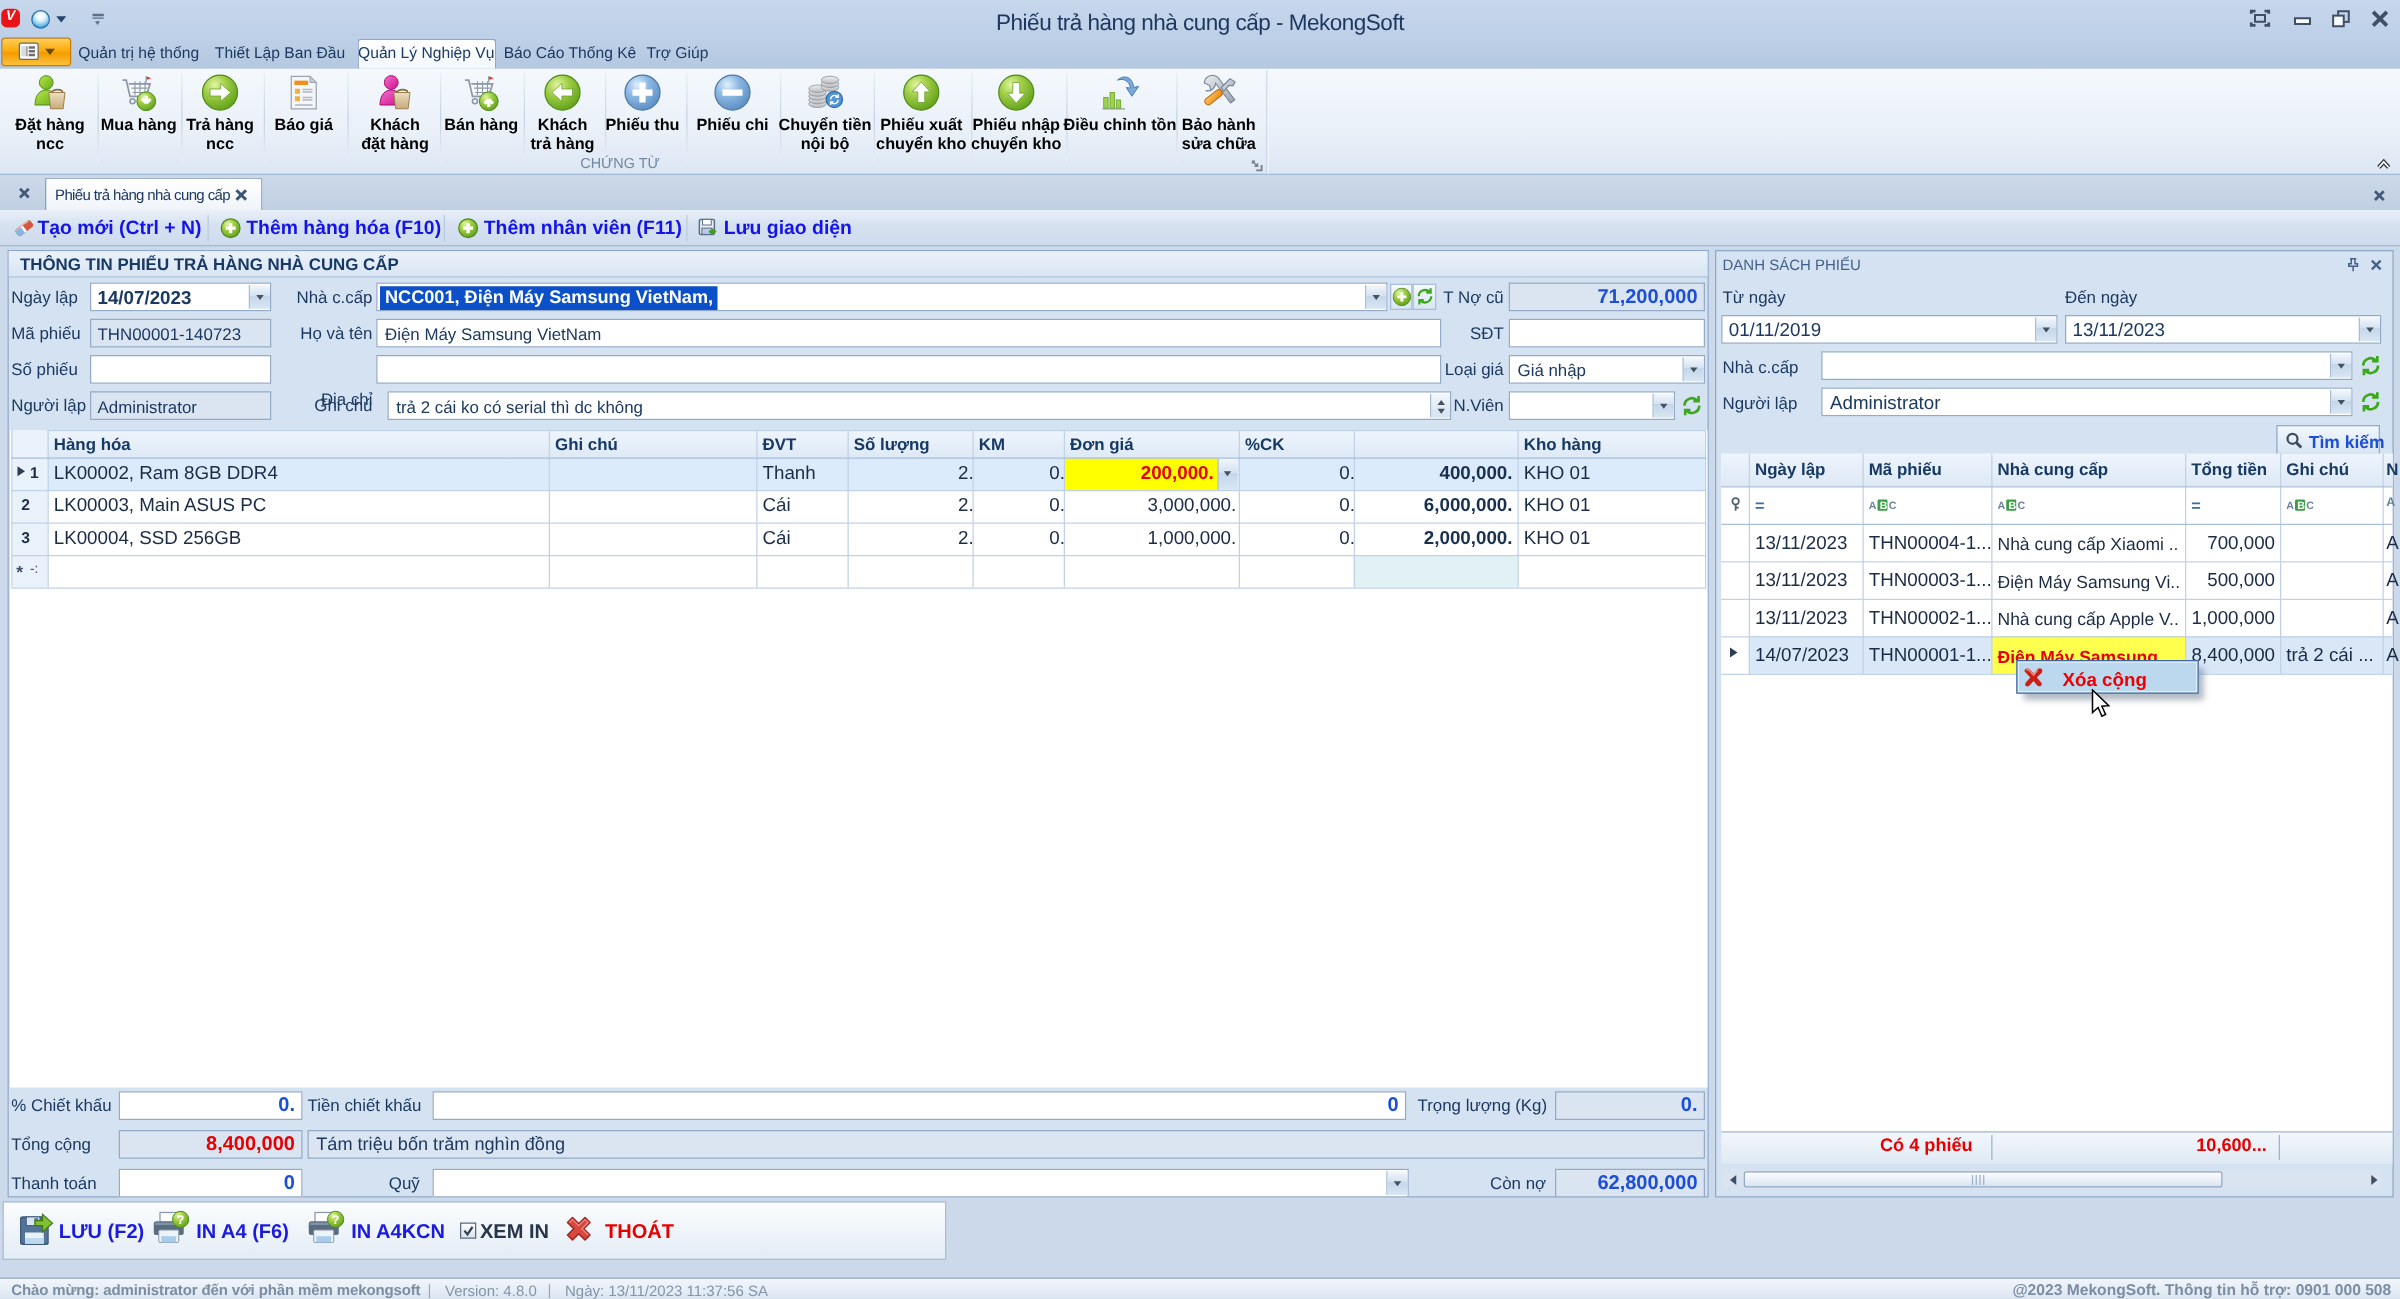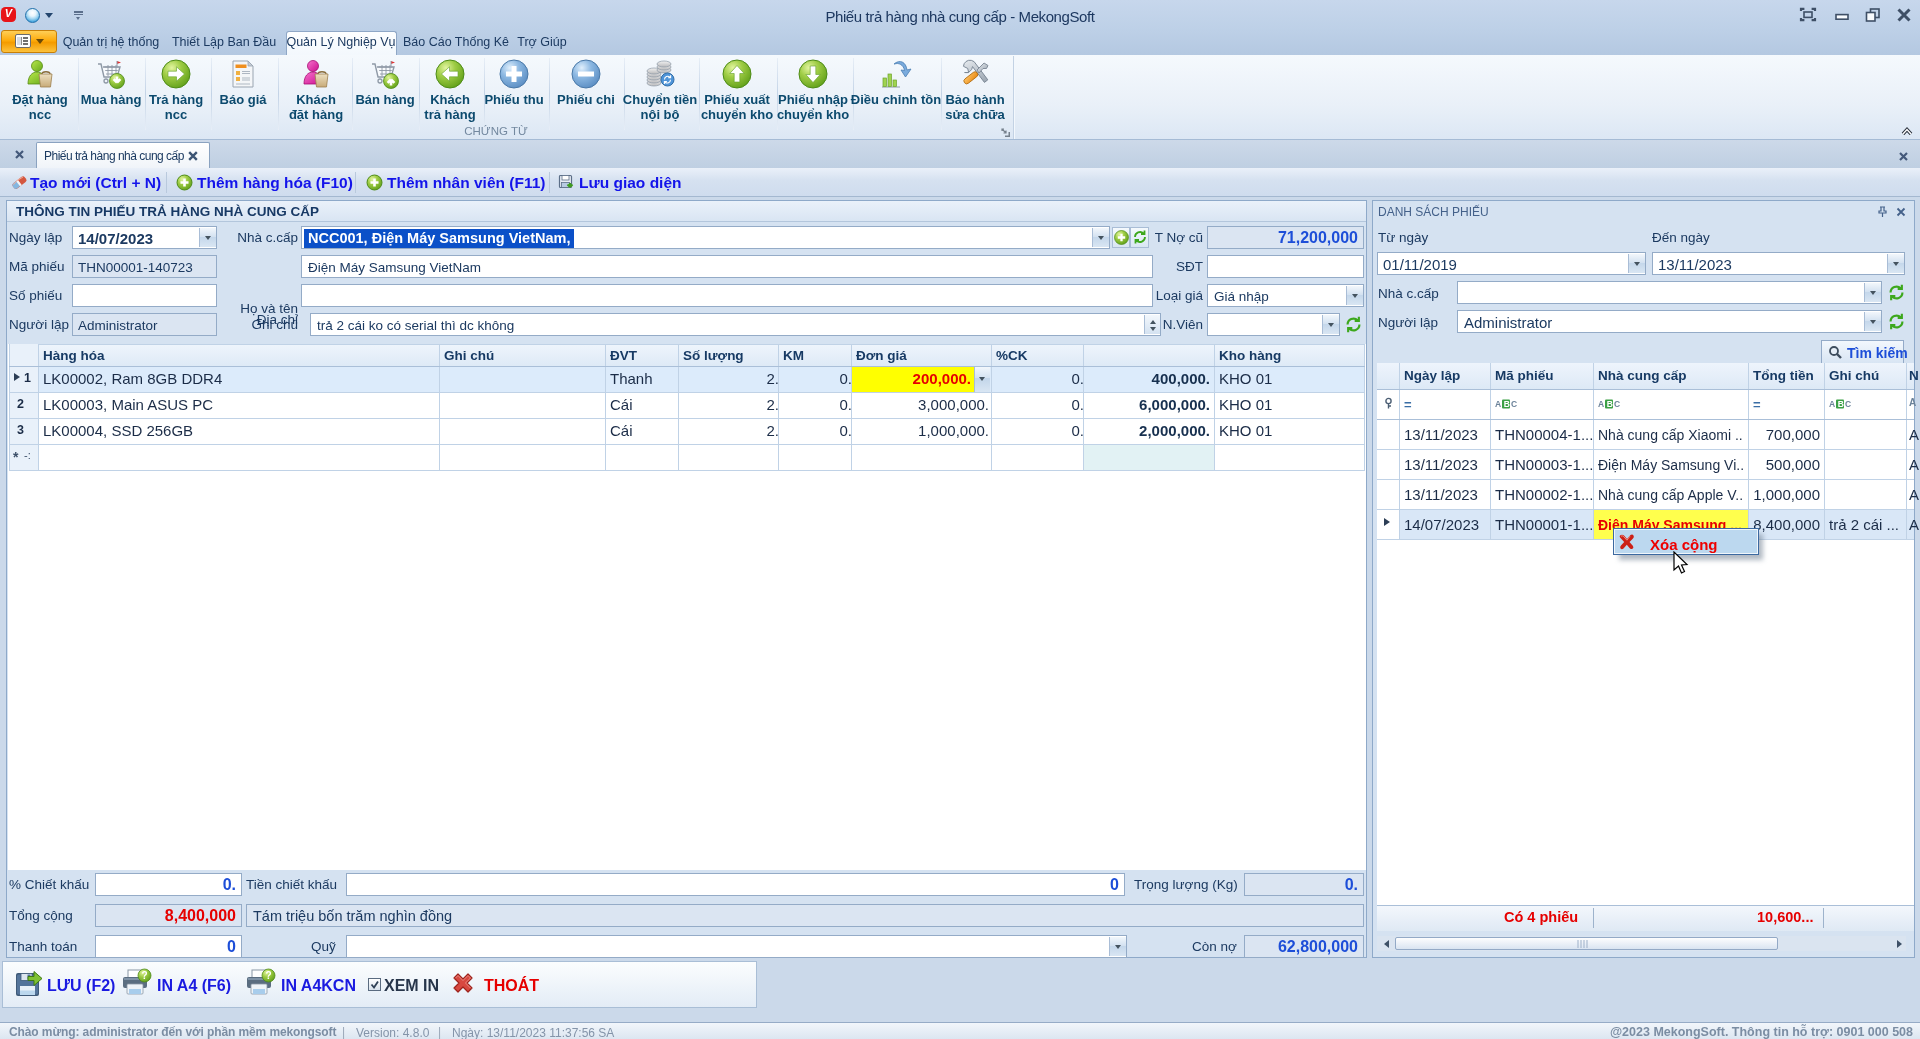--- a/index.html
+++ b/index.html
@@ -9,36 +9,36 @@
 .inp{background:#fff;border:1px solid #94abc7;box-sizing:border-box;color:#1c3a61;font-size:13.5px;}
 .ro{background:#dbe5f2;}
 .dd{position:absolute;top:1px;bottom:1px;width:16px;background:linear-gradient(#f2f7fc,#d4e2f1 45%,#c3d6ea 45%,#d9e6f3);border-left:1px solid #a9bdd6;}
 .dd:after{content:"";position:absolute;left:50%;top:50%;margin-left:-3.5px;margin-top:-2px;border:3.5px solid transparent;border-top:4px solid #44535f;}
 .spin{position:absolute;top:1px;bottom:1px;width:15px;background:linear-gradient(#f2f7fc,#d4e2f1);border-left:1px solid #a9bdd6;}
 .bluebold{color:#1d4ed8;font-weight:bold;}
 .gridtxt{font-size:15px;color:#1b2c47;position:absolute;white-space:nowrap;}
 .hdrtxt{font-size:13.5px;color:#173a64;font-weight:bold;position:absolute;white-space:nowrap;}
 .vline{position:absolute;width:1px;background:#c0d2e6;}
 .hline{position:absolute;height:1px;background:#c0d2e6;}
-.riblabel{position:absolute;font-size:13px;font-weight:bold;color:#0c4a6e;text-align:center;line-height:15px;white-space:nowrap;transform:translateX(-50%);}
+.riblabel{position:absolute;font-size:13px;font-weight:bold;color:#000000;text-align:center;line-height:15px;white-space:nowrap;transform:translateX(-50%);}
 .ribsep{position:absolute;top:58px;height:72px;width:1px;background:linear-gradient(#e7eef7,#c3d3e6,#e7eef7);}
 .tbtxt{font-size:15.5px;font-weight:bold;color:#1414ea;position:absolute;white-space:nowrap;}
 </style>
 </head>
 <body>
 
 <div class="abs" style="left:0;top:0;width:1920px;height:30px;background:linear-gradient(#c7d7ec,#bdd0e7);"></div>
 <div class="abs" style="left:1px;top:7px;width:15px;height:15px;border-radius:4.5px;background:#e81418;"></div>
 <div class="abs" style="left:1px;top:7px;width:15px;height:14px;color:#fff;font-weight:bold;font-size:11px;text-align:center;font-style:italic;">V</div>
 <div class="abs" style="left:25px;top:8px;width:15px;height:15px;border-radius:50%;background:radial-gradient(circle at 50% 30%,#ffffff 0%,#e8f5fc 30%,#9fd4f0 55%,#42a3dd 80%,#1576b5 100%);border:1px solid #2271ab;box-sizing:border-box;"></div>
 <div class="abs" style="left:45px;top:13px;width:0;height:0;border:4px solid transparent;border-top:5px solid #24466e;"></div>
 <div class="abs" style="left:74px;top:11px;width:9px;height:1.6px;background:#5b6f8c;"></div>
 <div class="abs" style="left:74px;top:13.5px;width:9px;height:1.6px;background:#5b6f8c;"></div>
 <div class="abs" style="left:76px;top:16.5px;width:0;height:0;border:2.8px solid transparent;border-top:3.5px solid #5b6f8c;"></div>
-<div class="abs" style="left:0;top:8px;width:1920px;text-align:center;font-size:15px;letter-spacing:-0.4px;color:#1d3860;">Phiếu trả hàng nhà cung cấp - MekongSoft</div>
+<div class="abs" style="left:0;top:8px;width:1920px;text-align:center;font-size:18px;letter-spacing:-0.4px;color:#1d3860;">Phiếu trả hàng nhà cung cấp - MekongSoft</div>
 
 <svg class="abs" style="left:1798px;top:6px;" width="120" height="18" viewBox="0 0 120 18">
  <g stroke="#3e4f66" fill="none" stroke-width="1.6">
   <path d="M3 5 v-2.2 h3.4 M13.6 2.8 h3.4 v2.2 M3 12 v2.2 h3.4 M13.6 14.2 h3.4 v-2.2" stroke-width="2.2"></path>
   <rect x="6" y="6" width="8" height="5.4" stroke-width="1.6"></rect>
   <rect x="38" y="8.6" width="12" height="4.6" fill="#f8fbfe"></rect>
   <rect x="72.5" y="3" width="8.5" height="8.5" fill="none"></rect>
   <rect x="68.5" y="6.5" width="8.5" height="8.5" fill="#f8fbfe"></rect>
   <path d="M100.5 3.5 l11 11 M111.5 3.5 l-11 11" stroke-width="3"></path>
  </g>
@@ -316,21 +316,21 @@
     </div>
 <div class="abs" style="left:1112px;top:227px;width:18px;height:21px;background:linear-gradient(#f4f9fd,#d9e6f3);border:1px solid #a9bdd6;box-sizing:border-box;"></div>
 <svg class="abs" style="left:1114px;top:230px" width="15" height="15" viewBox="0 0 15 15">
       <circle cx="7.5" cy="7.5" r="7" fill="url(#ggrn)" stroke="#4e8c18" stroke-width="0.7"></circle>
       <path d="M7.5 3.8 v7.4 M3.8 7.5 h7.4" stroke="#fff" stroke-width="2.3"></path>
     </svg>
 <div class="abs" style="left:1130px;top:227px;width:19px;height:21px;background:linear-gradient(#f4f9fd,#d9e6f3);border:1px solid #a9bdd6;box-sizing:border-box;"></div>
 <svg class="abs" style="left:1132px;top:229px" width="16" height="16" viewBox="0 0 16 16">
       <path d="M3 8 a5 5 0 0 1 8.5-3.5 M12.5 1.5 v3.5 h-3.5 M13 8 a5 5 0 0 1-8.5 3.5 M3.5 14.5 v-3.5 h3.5" stroke="#3da81c" stroke-width="1.8" fill="none"></path>
     </svg>
-<div class="abs lbl" style="left:198px;top:259px;width:100px;text-align:right;margin-top:42px;">Họ và tên</div>
+<div class="abs lbl" style="left:198px;top:259px;width:100px;text-align:right;">Họ và tên</div>
 <div class="abs inp" style="left:301px;top:255px;width:852px;height:23px;">
       <span style="position:absolute;left:6px;top:4px;">Điện Máy Samsung VietNam</span>
     </div>
 <div class="abs lbl" style="left:198px;top:288px;width:100px;text-align:right;margin-top:24px;">Địa chỉ</div>
 <div class="abs inp" style="left:301px;top:284px;width:852px;height:23px;"></div>
 <div class="abs lbl" style="left:198px;top:317px;width:100px;text-align:right;">Ghi chú</div>
 <div class="abs inp" style="left:310px;top:313px;width:851px;height:23px;">
       <span style="position:absolute;left:6px;top:4px;">trả 2 cái ko có serial thì dc không</span>
 <span class="spin" style="right:0;"></span>
 <span style="position:absolute;right:4.5px;top:3px;width:0;height:0;border:3px solid transparent;border-bottom:4px solid #44535f;"></span>

